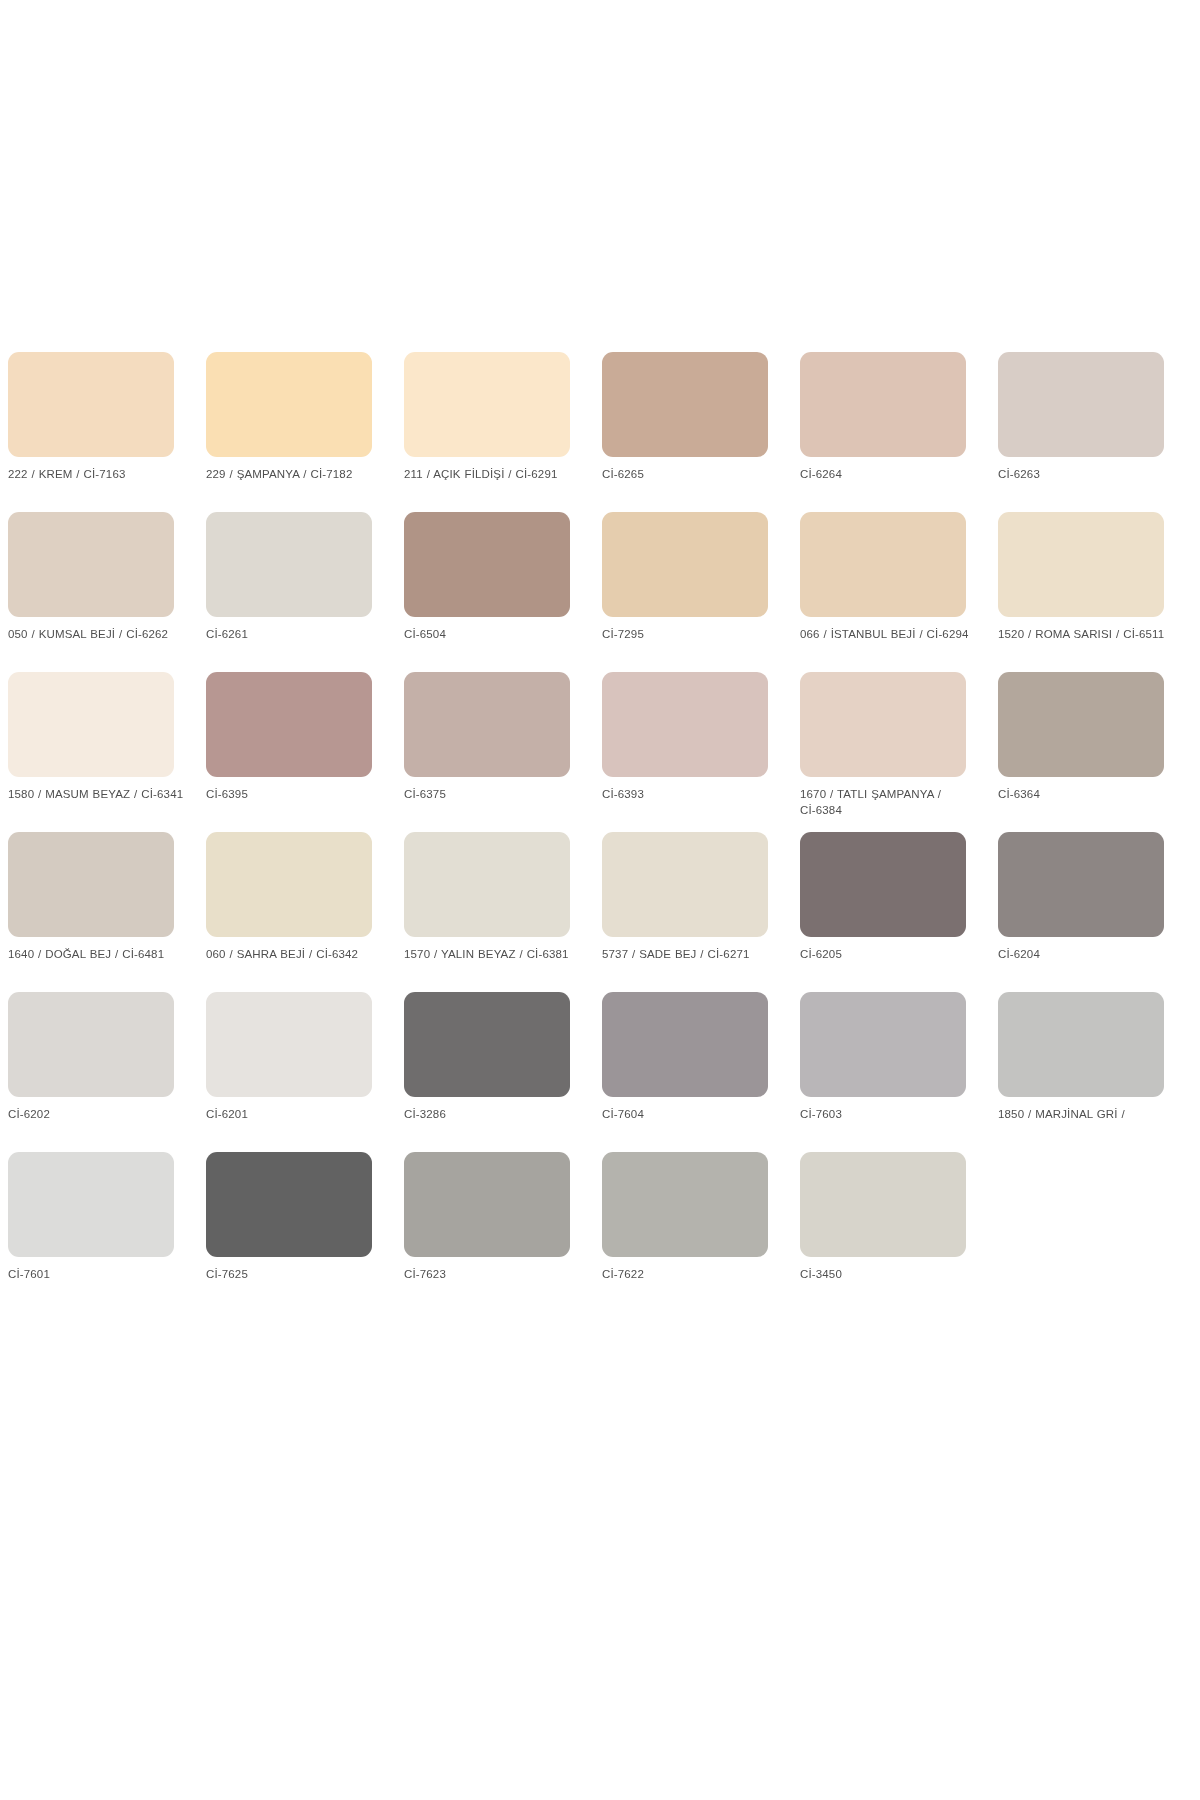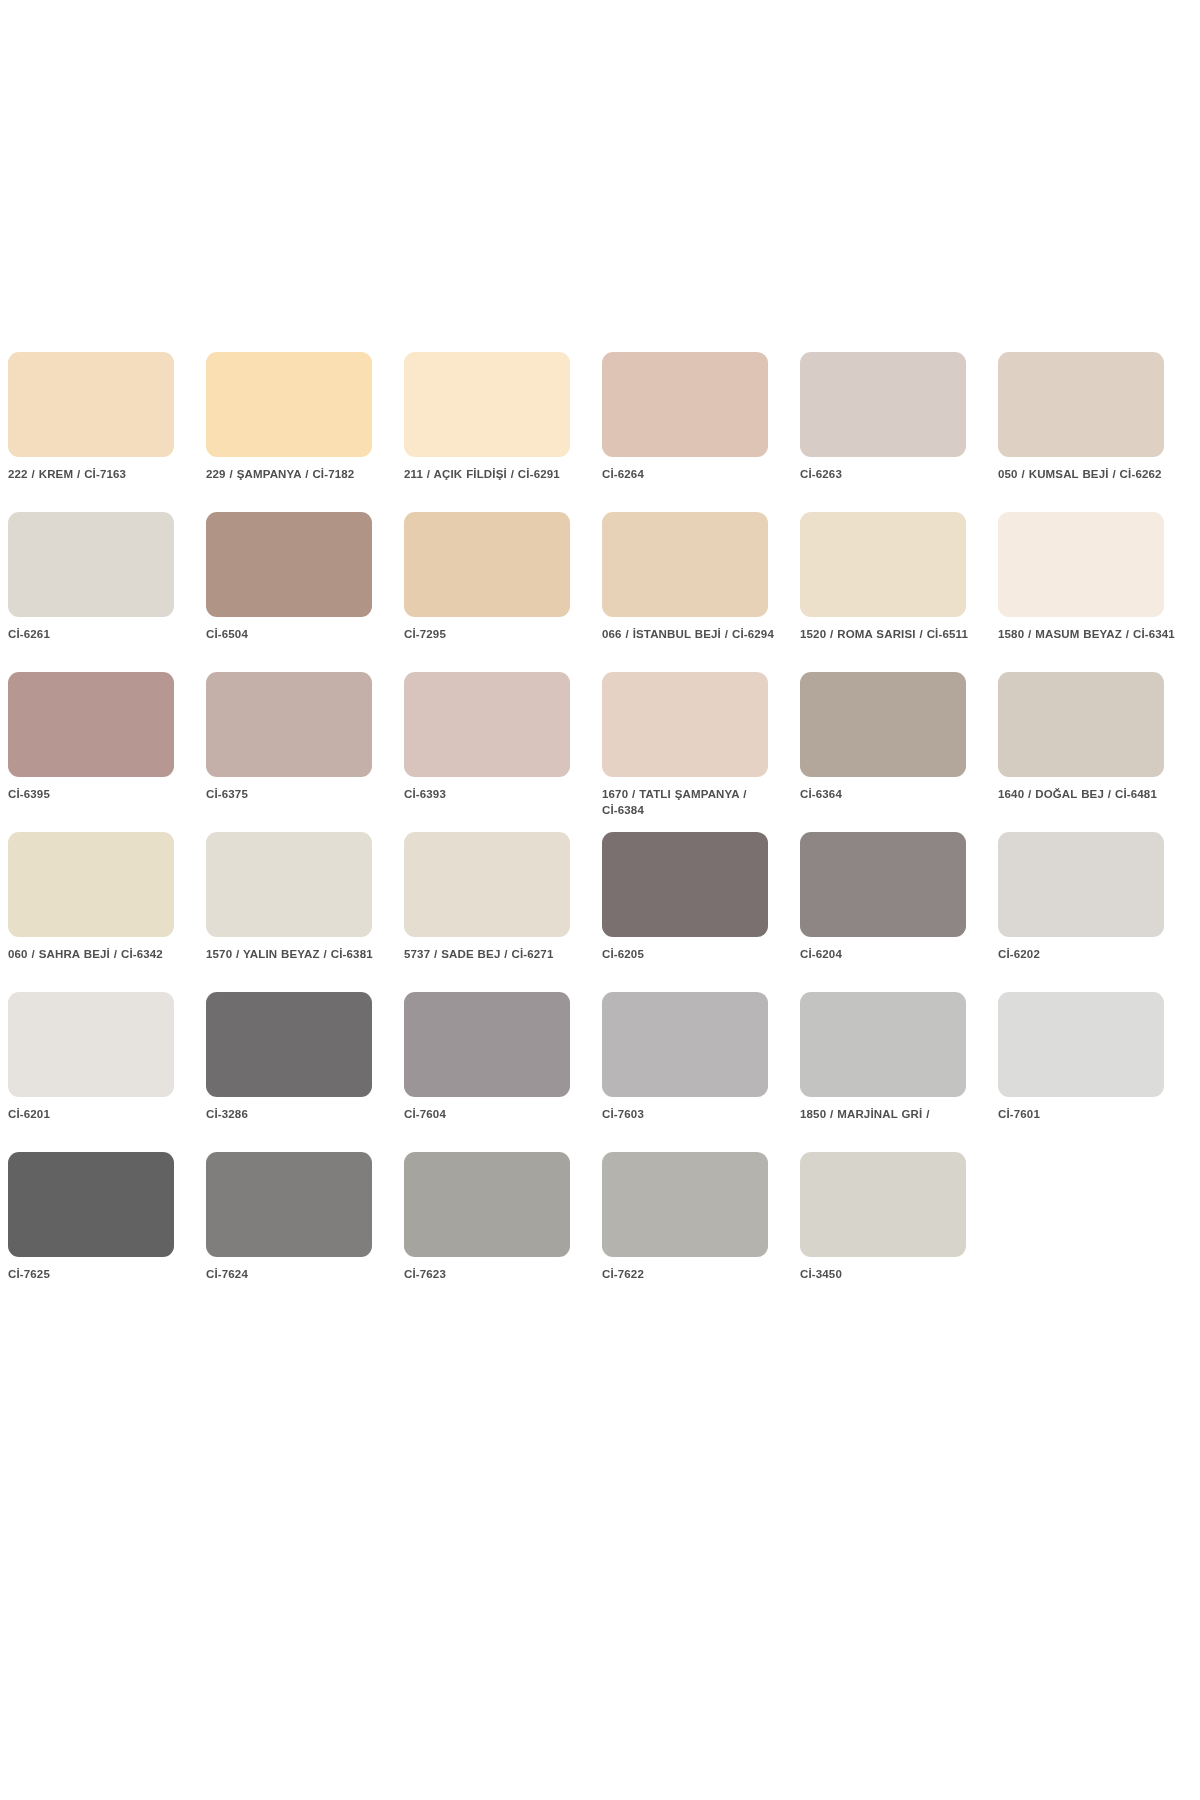--- a/index.html
+++ b/index.html
@@ -43,41 +43,44 @@
   }
   .swatch-label {
     margin-top: 10px;
     font-size: 11.5px;
     line-height: 1.35;
     color: #4f4f4f;
     letter-spacing: 0.15px;
     font-family: "Liberation Sans", sans-serif;
     width: 178px;
     word-spacing: 0.5px;
-    font-weight: bold;
   }
 </style>
 </head>
 <body>
 
 <div id="palette-page">
   <div id="swatch-grid">
       <div class="swatch-cell">
         <div class="swatch-chip" style="background-color: rgb(244, 220, 191);"></div>
         <div class="swatch-label">222 / KREM / Cİ-7163</div>
       </div>
       <div class="swatch-cell">
         <div class="swatch-chip" style="background-color: rgb(250, 223, 179);"></div>
         <div class="swatch-label">229 / ŞAMPANYA / Cİ-7182</div>
       </div>
       <div class="swatch-cell">
         <div class="swatch-chip" style="background-color: rgb(251, 231, 202);"></div>
         <div class="swatch-label">211 / AÇIK FİLDİŞİ / Cİ-6291</div>
       </div>
       <div class="swatch-cell">
+        <div class="swatch-chip" style="background-color: rgb(201, 171, 151);"></div>
+        <div class="swatch-label">Cİ-6265</div>
+      </div>
+      <div class="swatch-cell">
         <div class="swatch-chip" style="background-color: rgb(221, 196, 181);"></div>
         <div class="swatch-label">Cİ-6264</div>
       </div>
       <div class="swatch-cell">
         <div class="swatch-chip" style="background-color: rgb(216, 205, 198);"></div>
         <div class="swatch-label">Cİ-6263</div>
       </div>
       <div class="swatch-cell">
         <div class="swatch-chip" style="background-color: rgb(222, 208, 194);"></div>
         <div class="swatch-label">050 / KUMSAL BEJİ / Cİ-6262</div>
@@ -174,24 +177,20 @@
         <div class="swatch-chip" style="background-color: rgb(195, 195, 193);"></div>
         <div class="swatch-label">1850 / MARJİNAL GRİ /</div>
       </div>
       <div class="swatch-cell">
         <div class="swatch-chip" style="background-color: rgb(220, 220, 218);"></div>
         <div class="swatch-label">Cİ-7601</div>
       </div>
       <div class="swatch-cell">
         <div class="swatch-chip" style="background-color: rgb(98, 98, 98);"></div>
         <div class="swatch-label">Cİ-7625</div>
-      </div>
-      <div class="swatch-cell">
-        <div class="swatch-chip" style="background-color: rgb(128, 126, 124);"></div>
-        <div class="swatch-label">Cİ-7624</div>
       </div>
       <div class="swatch-cell">
         <div class="swatch-chip" style="background-color: rgb(166, 164, 159);"></div>
         <div class="swatch-label">Cİ-7623</div>
       </div>
       <div class="swatch-cell">
         <div class="swatch-chip" style="background-color: rgb(180, 179, 173);"></div>
         <div class="swatch-label">Cİ-7622</div>
       </div>
       <div class="swatch-cell">

